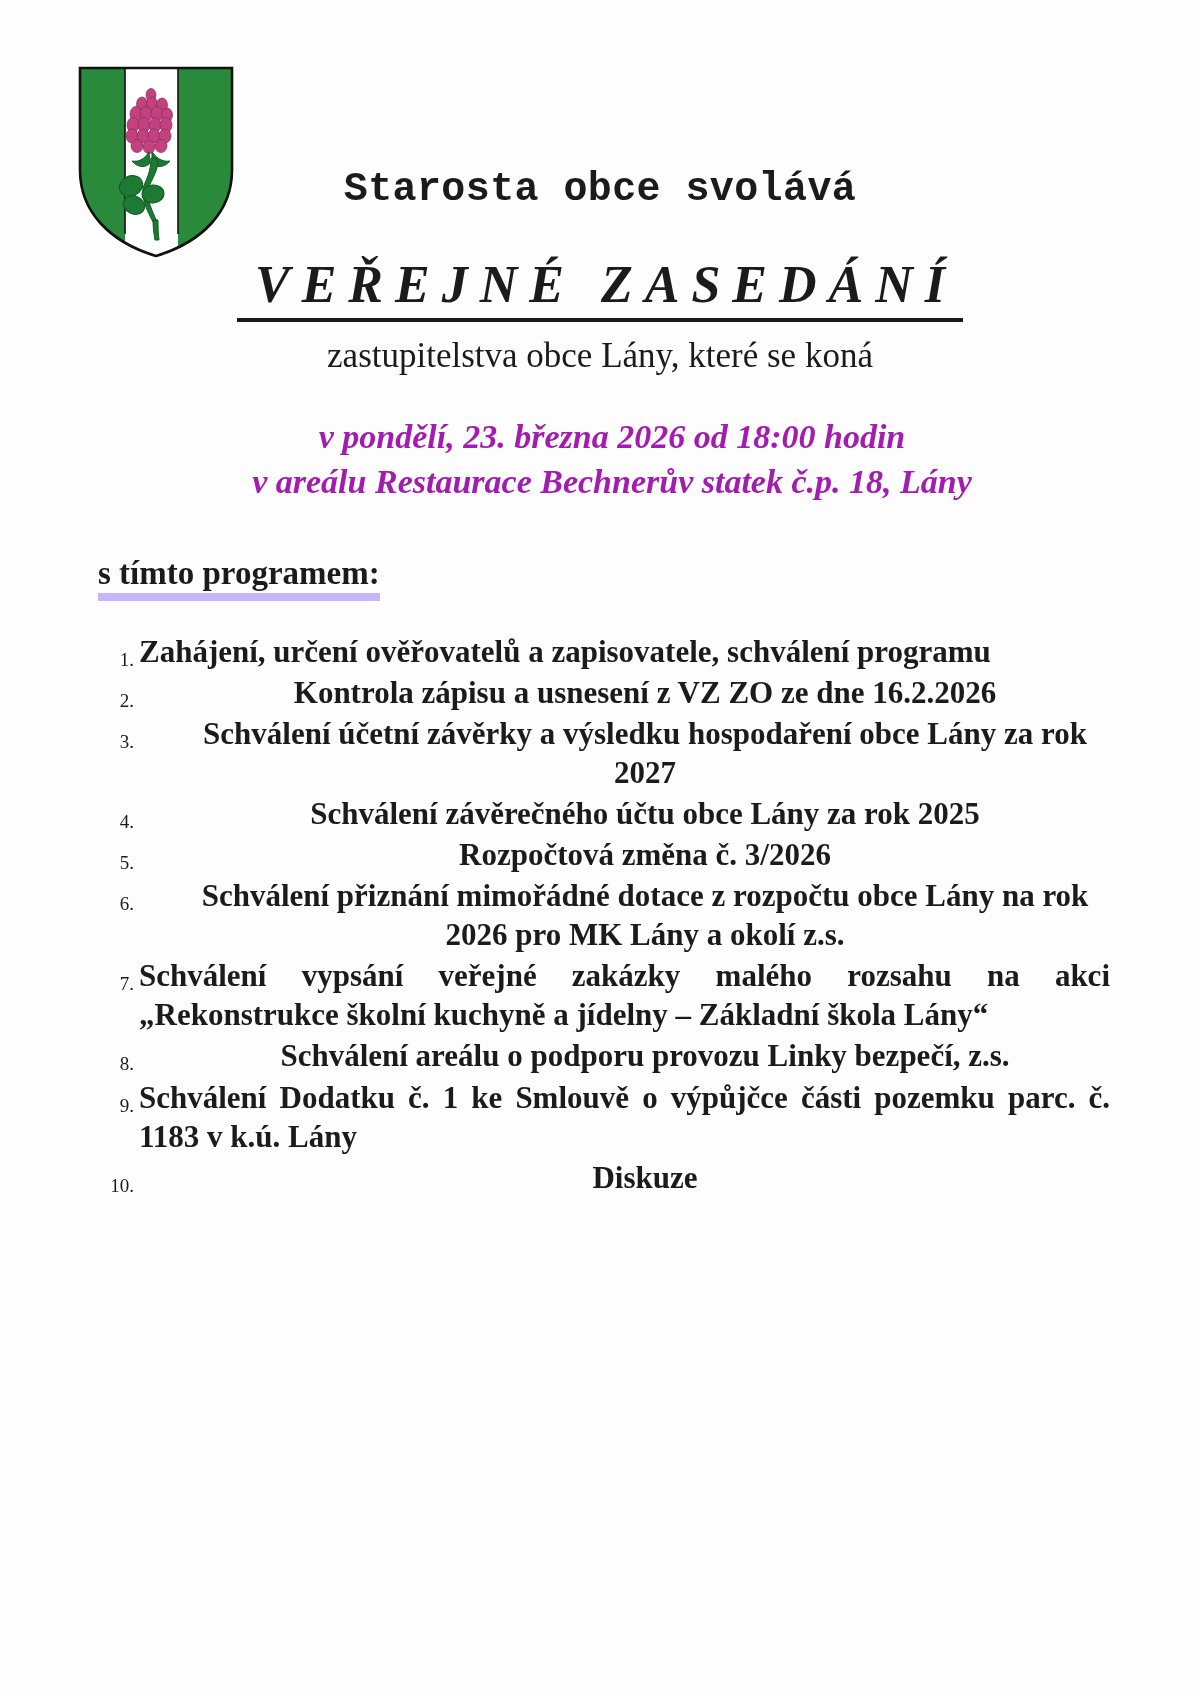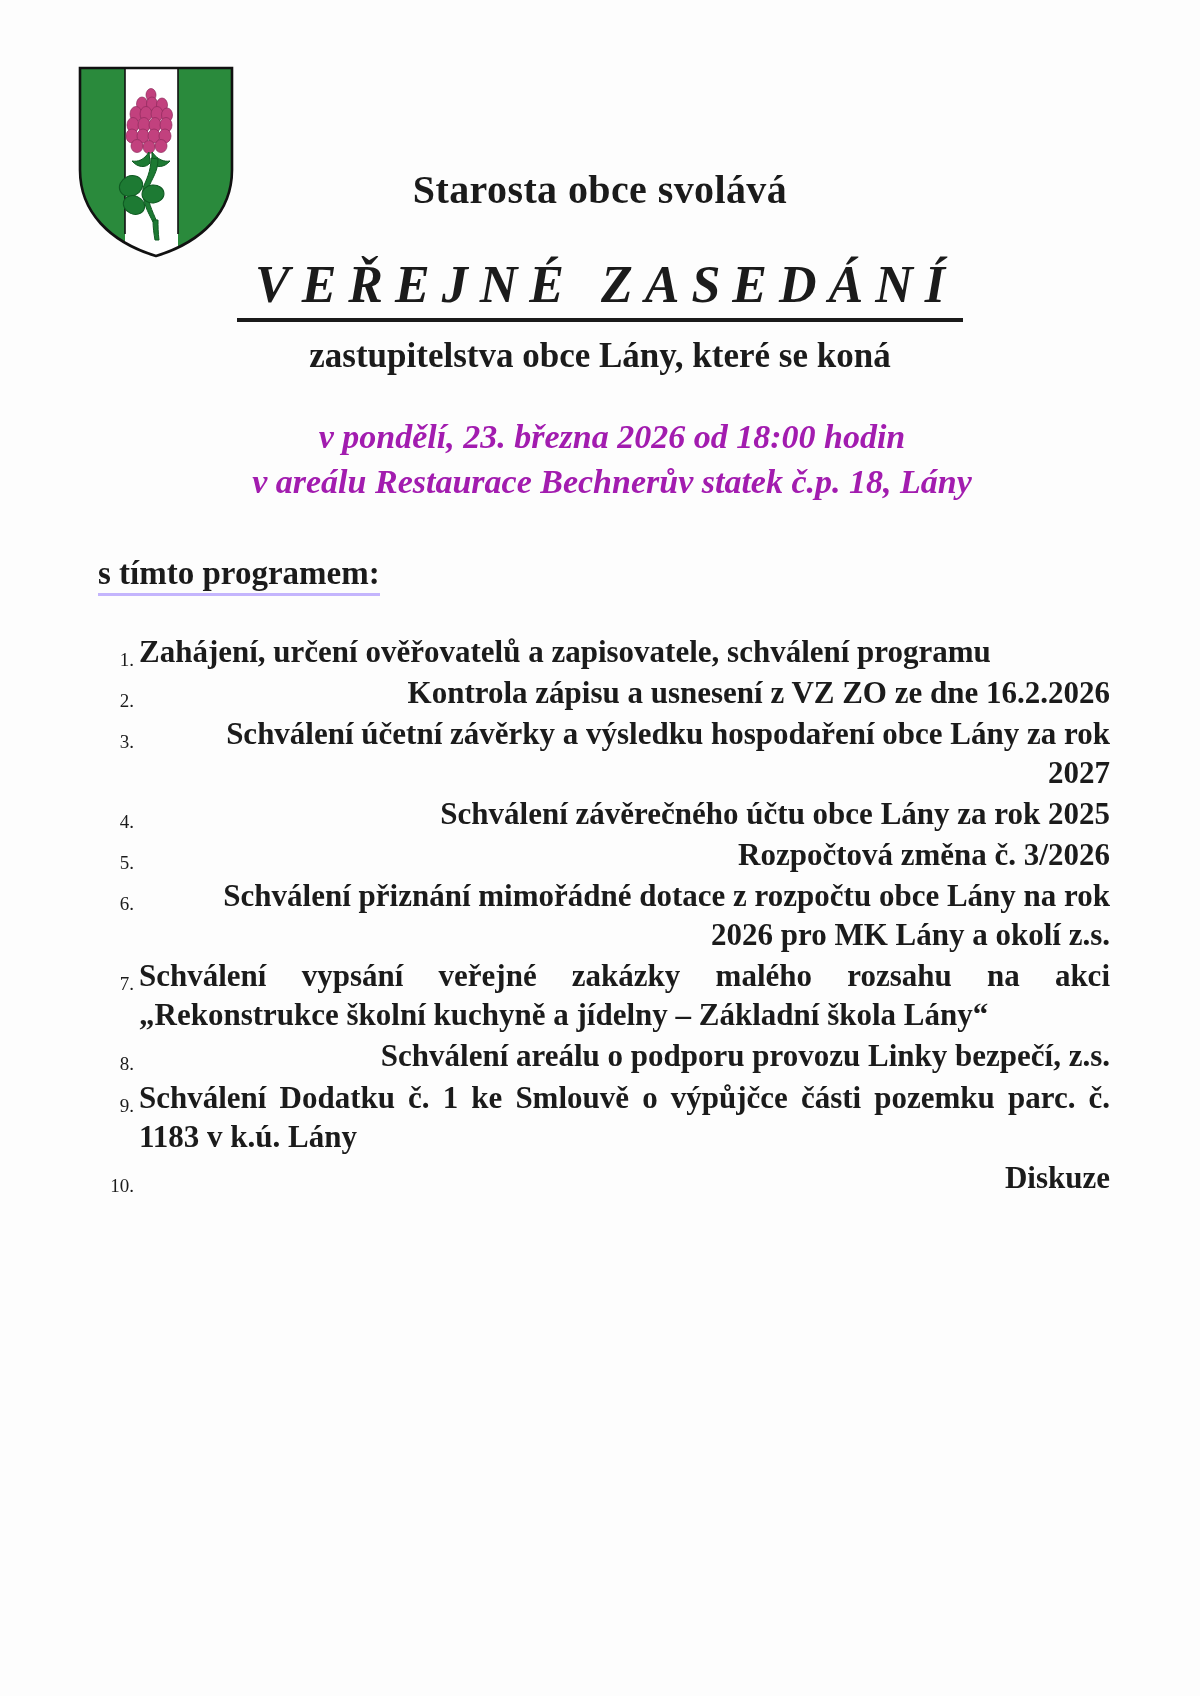--- a/index.html
+++ b/index.html
@@ -35,37 +35,38 @@
     top: 168px;
     width: 1200px;
     text-align: center;
   }
   .subtitle-top {
     font-size: 40px;
     font-weight: bold;
     letter-spacing: 0.4px;
     line-height: 1.1;
     margin: 0;
+    font-family: Liberation Mono, monospace;
   }
   .main-title {
     margin: 46px 0 0 0;
     font-size: 52px;
     font-weight: bold;
     letter-spacing: 12px;
     line-height: 1.05;
     display: inline-block;
     border-bottom: 4px solid #1b1b1b;
     padding: 0 6px 5px 6px;
     text-indent: 12px;
     font-style: italic;
   }
   .subtitle-under {
     margin: 14px 0 0 0;
     font-size: 35px;
-    font-weight: bold;
+    font-weight: normal;
     line-height: 1.15;
   }
 
   
   .event-block {
     position: absolute;
     left: 0;
     top: 414px;
     width: 1200px;
     text-align: center;
@@ -78,21 +79,21 @@
   }
   .event-line { display: block; white-space: nowrap; }
 
   
   .programme-heading {
     position: absolute;
     left: 98px;
     top: 555px;
     font-size: 33px;
     font-weight: bold;
-    border-bottom: 3px solid #c4b5fd;
+    border-bottom: 8px solid #c4b5fd;
     padding-bottom: 2px;
     line-height: 1.1;
   }
 
   
   .agenda {
     position: absolute;
     left: 100px;
     top: 632px;
     width: 1010px;
@@ -114,21 +115,21 @@
   }
   .agenda-text {
     flex: 1 1 auto;
     font-size: 31px;
     font-weight: bold;
     line-height: 1.26;
     text-align: justify;
     text-justify: inter-word;
     hyphens: none;
   }
-  .agenda-item.nojustify .agenda-text { text-align: right; margin-left: 41px; }
+  .agenda-item.nojustify .agenda-text { text-align: center; margin-left: 41px; }
 </style>
 </head>
 <body>
 
 <div class="page">
 
   <div class="crest-wrap">
     <svg viewBox="0 0 164 200" xmlns="http://www.w3.org/2000/svg" aria-label="Znak obce Lány">
       <defs>
         <clipPath id="shieldClip">

